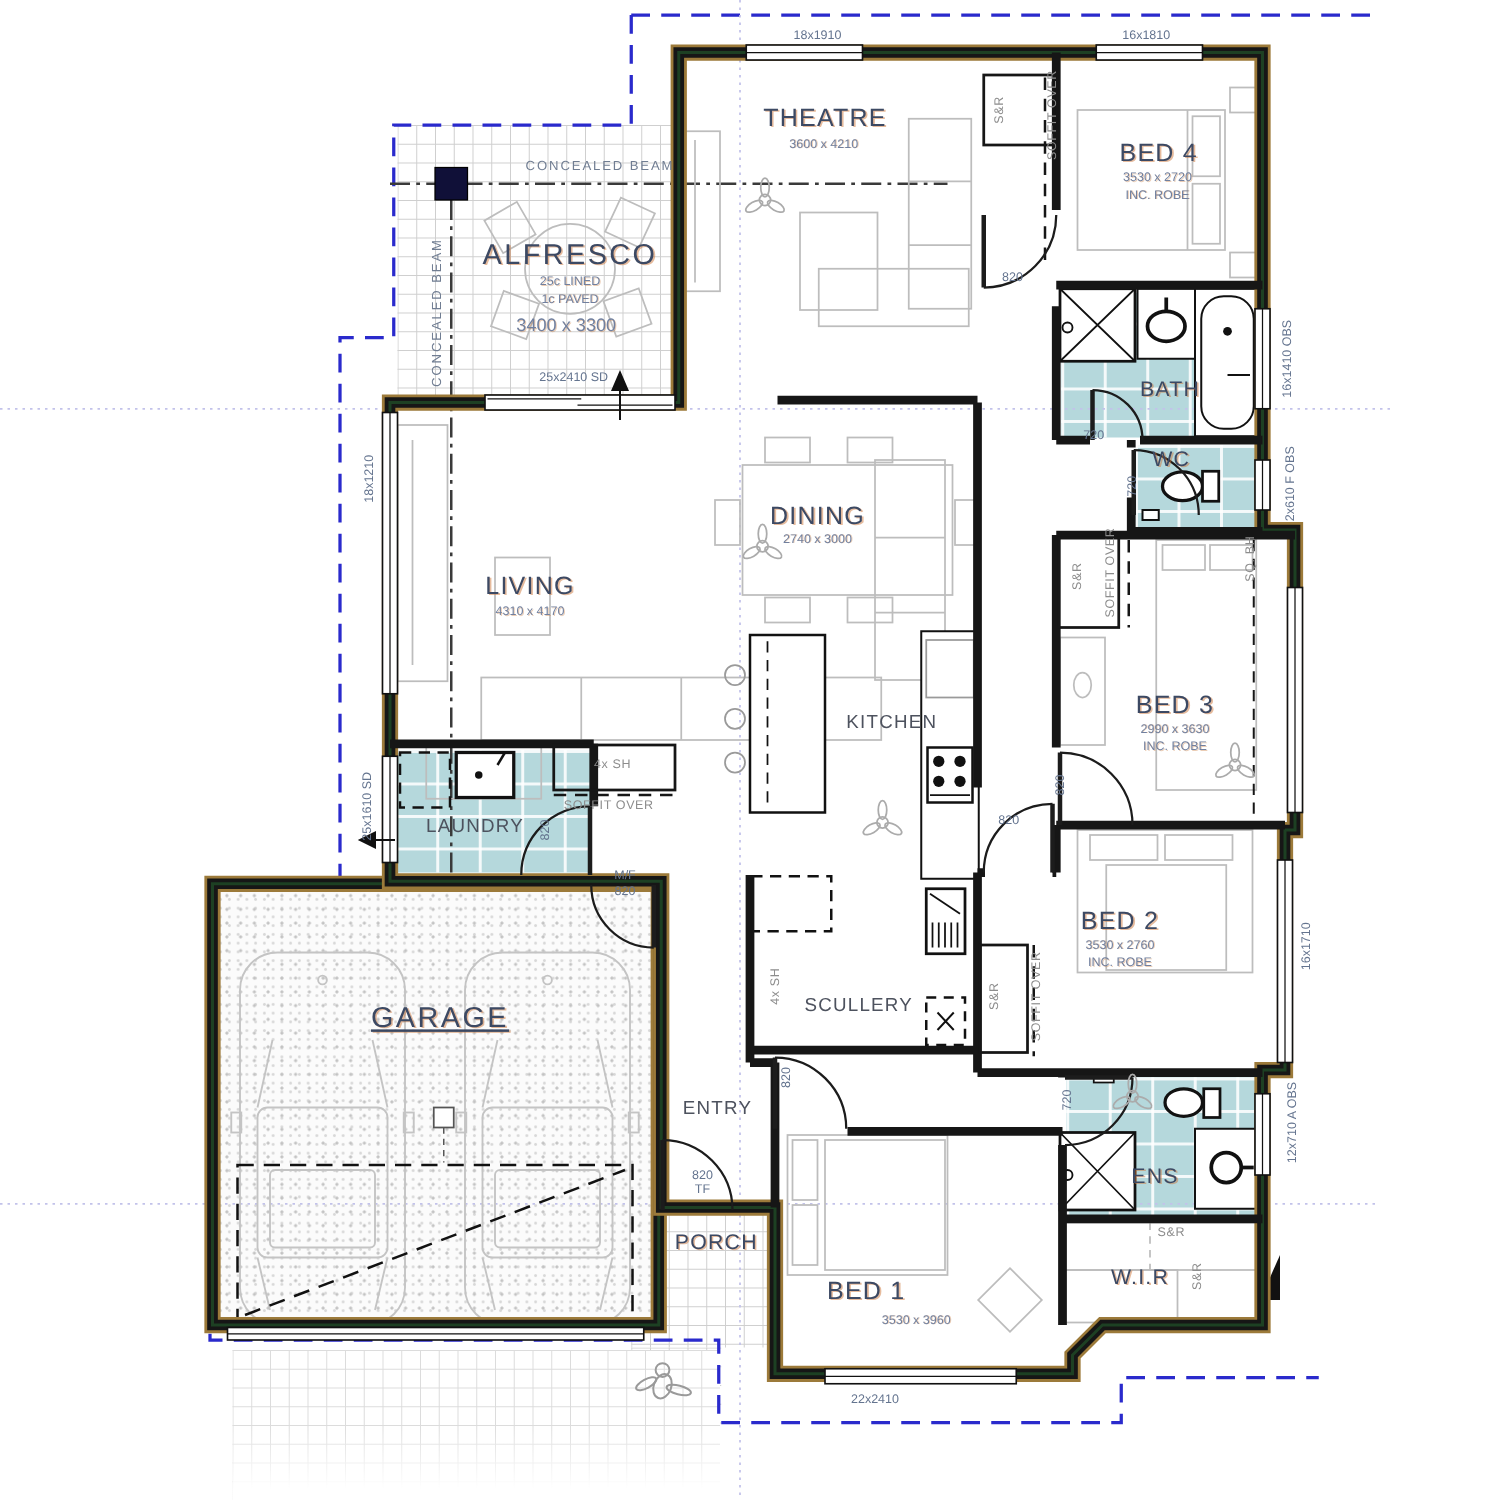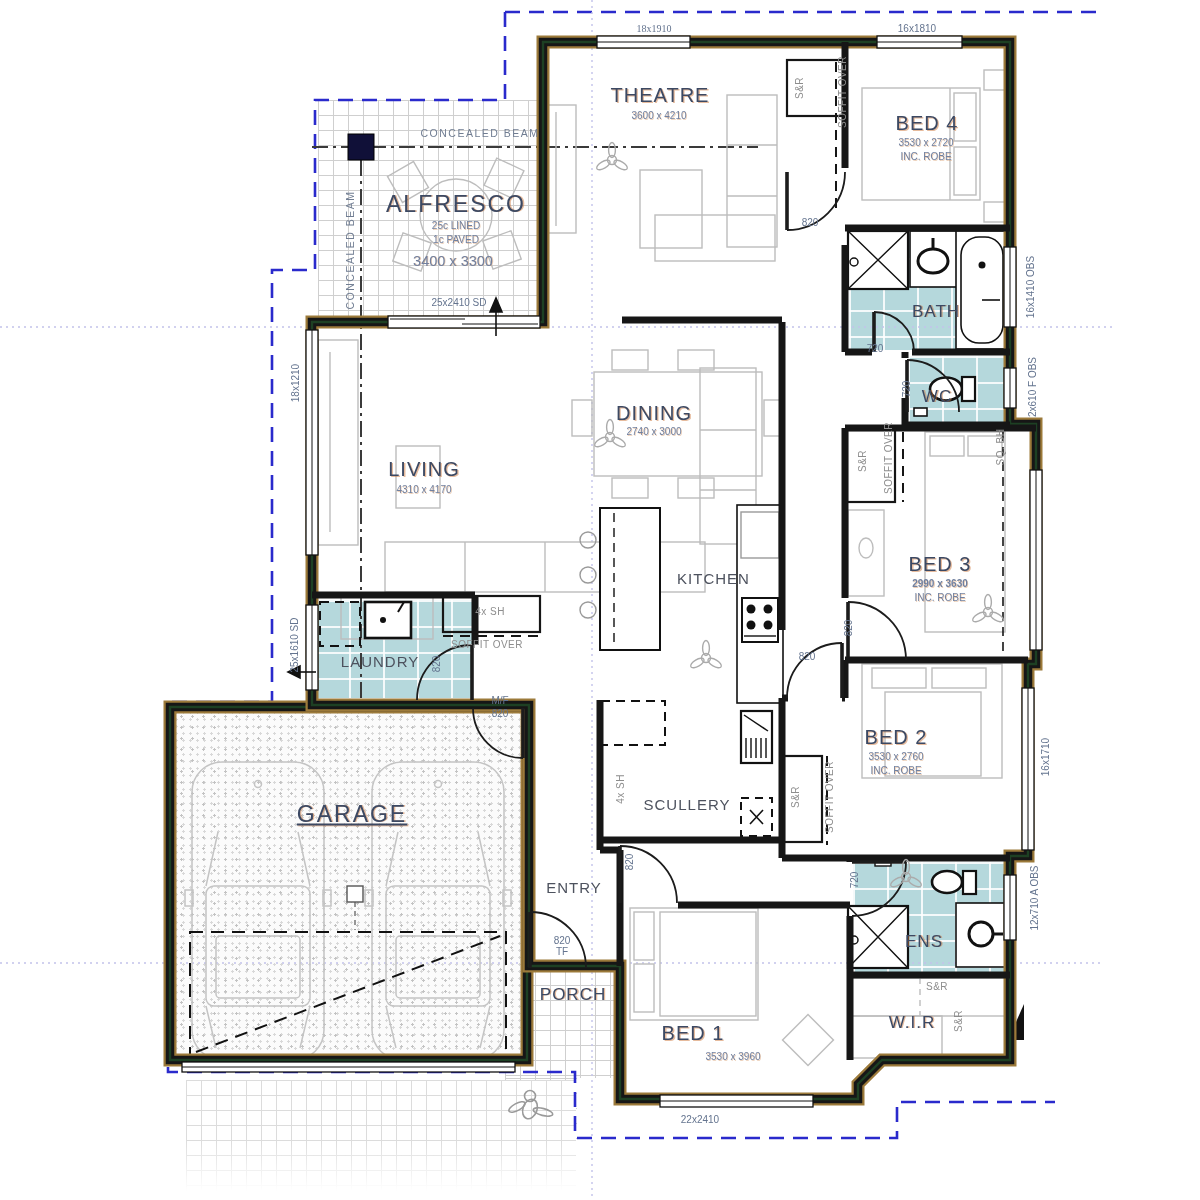--- a/index.html
+++ b/index.html
@@ -351,42 +351,42 @@
       <span class="lbl room" style="left: 660px; top: 95px;">THEATRE</span>
       <span class="lbl dim" style="left: 659px; top: 116px;">3600 x 4210</span>
       <span class="lbl room" style="left: 927px; top: 123px;">BED 4</span>
       <span class="lbl dim" style="left: 926px; top: 143px;">3530 x 2720</span>
       <span class="lbl dim" style="left: 926px; top: 157px;">INC. ROBE</span>
       <span class="lbl room lg" style="left: 456px; top: 204px;">ALFRESCO</span>
       <span class="lbl dim" style="left: 456px; top: 226px;">25c LINED</span>
       <span class="lbl dim" style="left: 456px; top: 240px;">1c PAVED</span>
       <span class="lbl dim lg2" style="left: 453px; top: 261px;">3400 x 3300</span>
       <span class="lbl room sm" style="left: 936px; top: 311px;">BATH</span>
-      <span class="lbl room sm" style="left: 937px; top: 396px;">WC</span>
+      <span class="lbl room sm" style="left: 937px; top: 367px;">WC</span>
       <span class="lbl room" style="left: 654px; top: 413px;">DINING</span>
       <span class="lbl dim" style="left: 654px; top: 432px;">2740 x 3000</span>
       <span class="lbl room" style="left: 424px; top: 469px;">LIVING</span>
       <span class="lbl dim" style="left: 424px; top: 490px;">4310 x 4170</span>
       <span class="lbl room" style="left: 940px; top: 564px;">BED 3</span>
-      <span class="lbl dim" style="left: 940px; top: 584px; font-weight: bold;">2990 x 3630</span>
+      <span class="lbl dim" style="left: 940px; top: 584px;">2990 x 3630</span>
       <span class="lbl dim" style="left: 940px; top: 598px;">INC. ROBE</span>
       <span class="lbl minor" style="left: 700px; top: 578px; padding-left: 27px;">KITCHEN</span>
       <span class="lbl minor" style="left: 380px; top: 661px;">LAUNDRY</span>
       <span class="lbl room" style="left: 896px; top: 737px;">BED 2</span>
       <span class="lbl dim" style="left: 896px; top: 757px;">3530 x 2760</span>
       <span class="lbl dim" style="left: 896px; top: 771px;">INC. ROBE</span>
       <span class="lbl room lg" style="left: 352px; top: 814px; text-decoration: underline;">GARAGE</span>
       <span class="lbl minor" style="left: 687px; top: 804px;">SCULLERY</span>
       <span class="lbl minor" style="left: 574px; top: 887px;">ENTRY</span>
       <span class="lbl room sm" style="left: 573px; top: 994px;">PORCH</span>
       <span class="lbl room" style="left: 693px; top: 1033px;">BED 1</span>
       <span class="lbl dim" style="left: 733px; top: 1057px;">3530 x 3960</span>
       <span class="lbl room sm" style="left: 924px; top: 941px;">ENS</span>
       <span class="lbl room sm" style="left: 912px; top: 1022px;">W.I.R</span>
-      <span class="lbl win" style="left: 654px; top: 29px; font-family: Liberation Serif, serif;">18x1910</span>
+      <span class="lbl win" style="left: 654px; top: 29px;">18x1910</span>
       <span class="lbl win" style="left: 917px; top: 29px;">16x1810</span>
       <span class="lbl win v" style="left: 1031px; top: 287px;">16x1410 OBS</span>
       <span class="lbl win v" style="left: 1033px; top: 387px;">2x610 F OBS</span>
       <span class="lbl win v" style="left: 1046px; top: 757px;">16x1710</span>
       <span class="lbl win v" style="left: 1035px; top: 898px;">12x710 A OBS</span>
       <span class="lbl win v" style="left: 296px; top: 383px;">18x1210</span>
       <span class="lbl win v" style="left: 295px; top: 645px;">25x1610 SD</span>
       <span class="lbl win" style="left: 700px; top: 1120px;">22x2410</span>
       <span class="lbl win" style="left: 459px; top: 303px;">25x2410 SD</span>
       <span class="lbl beam" style="left: 480px; top: 133px;">CONCEALED BEAM</span>

